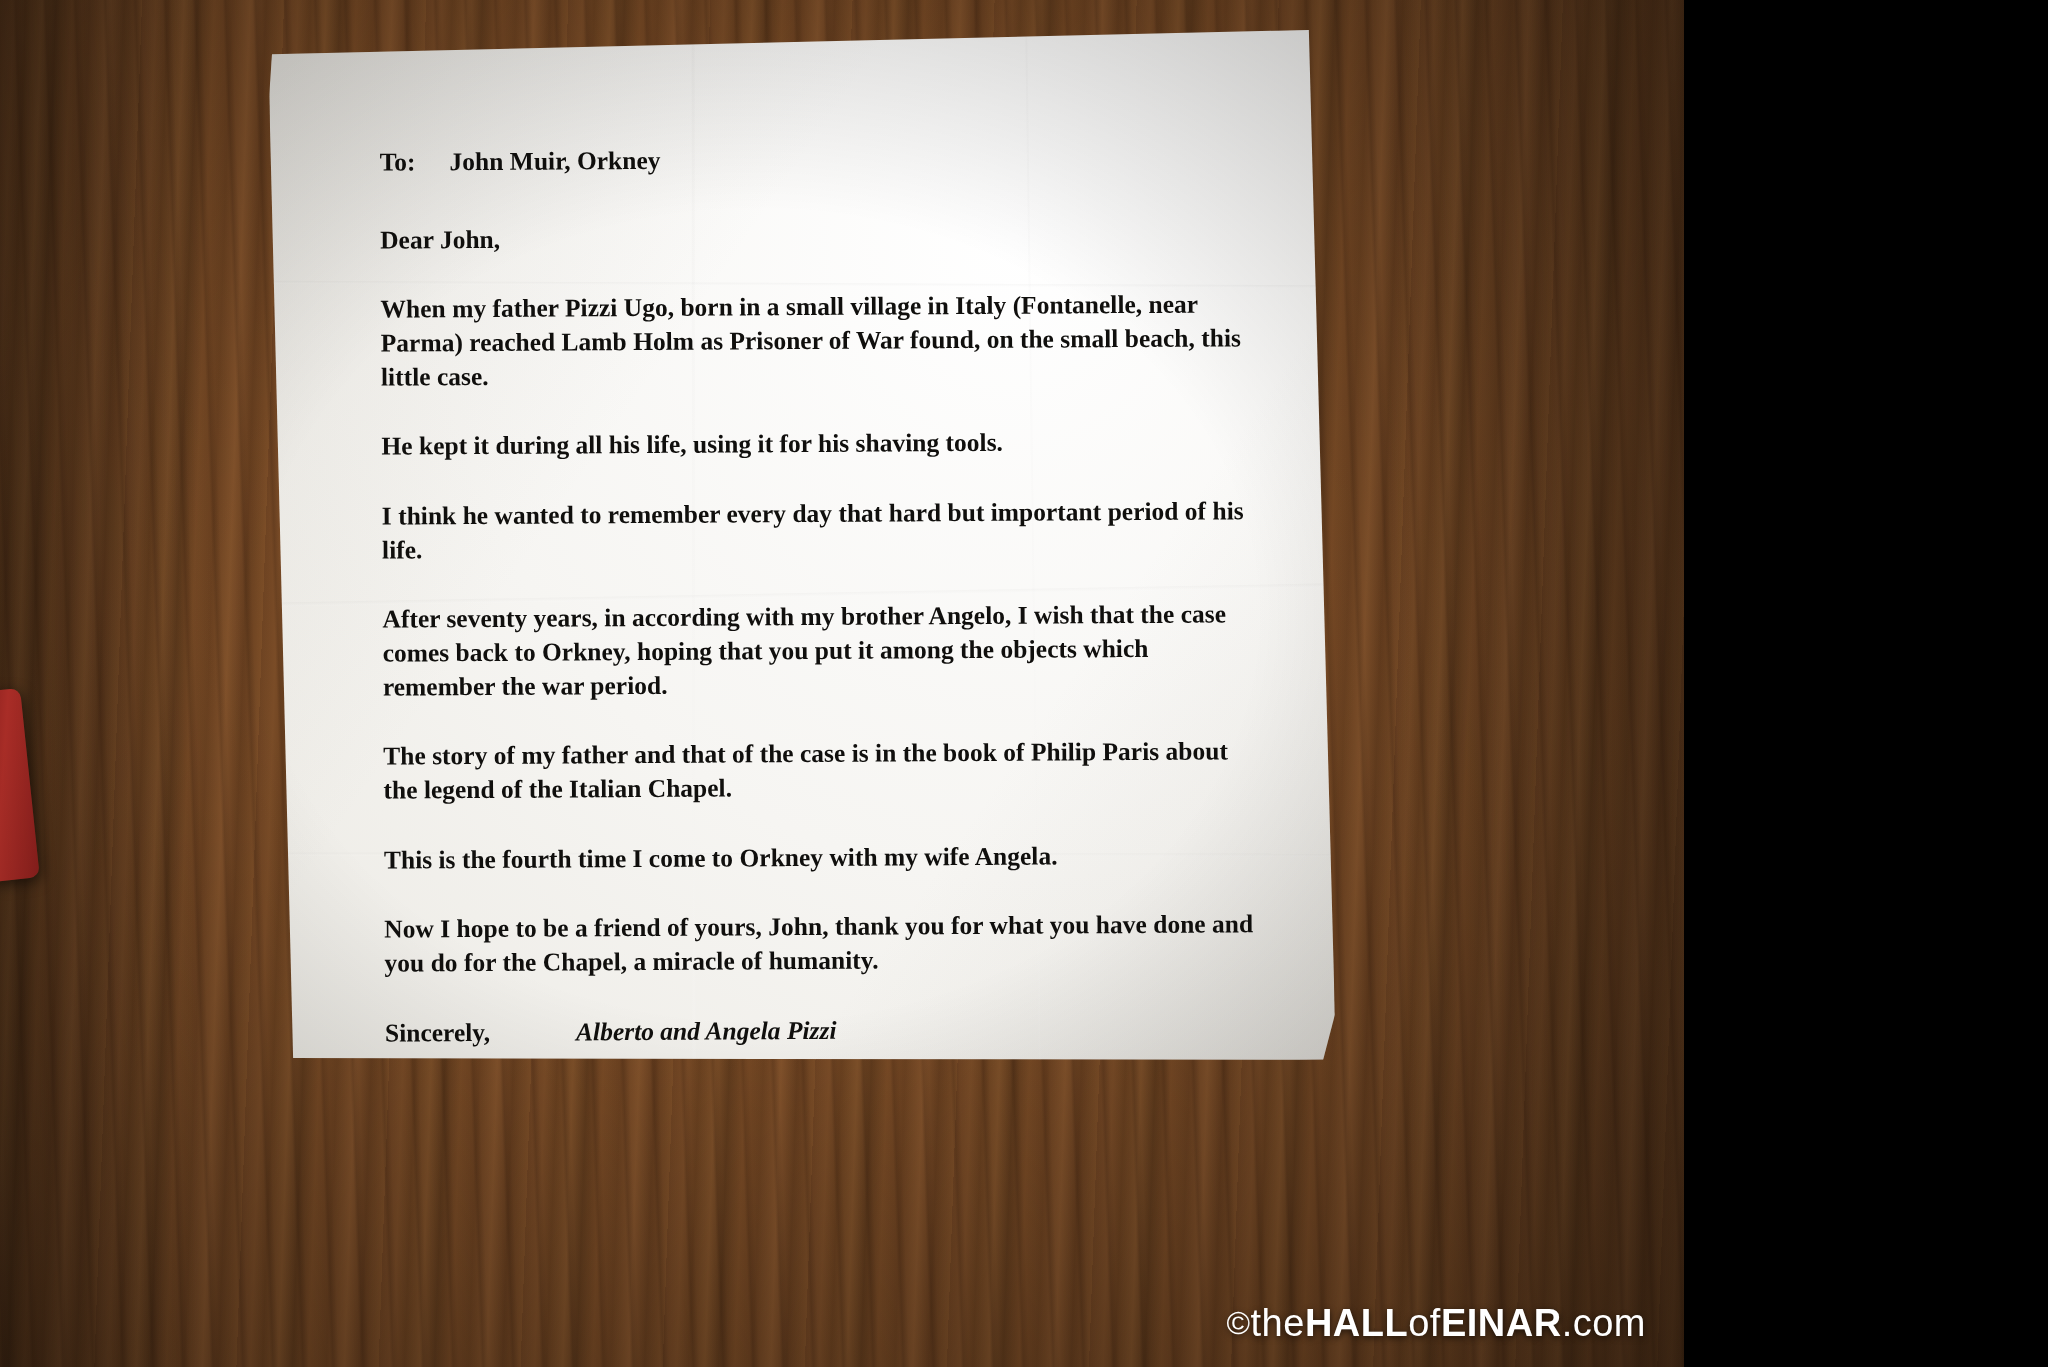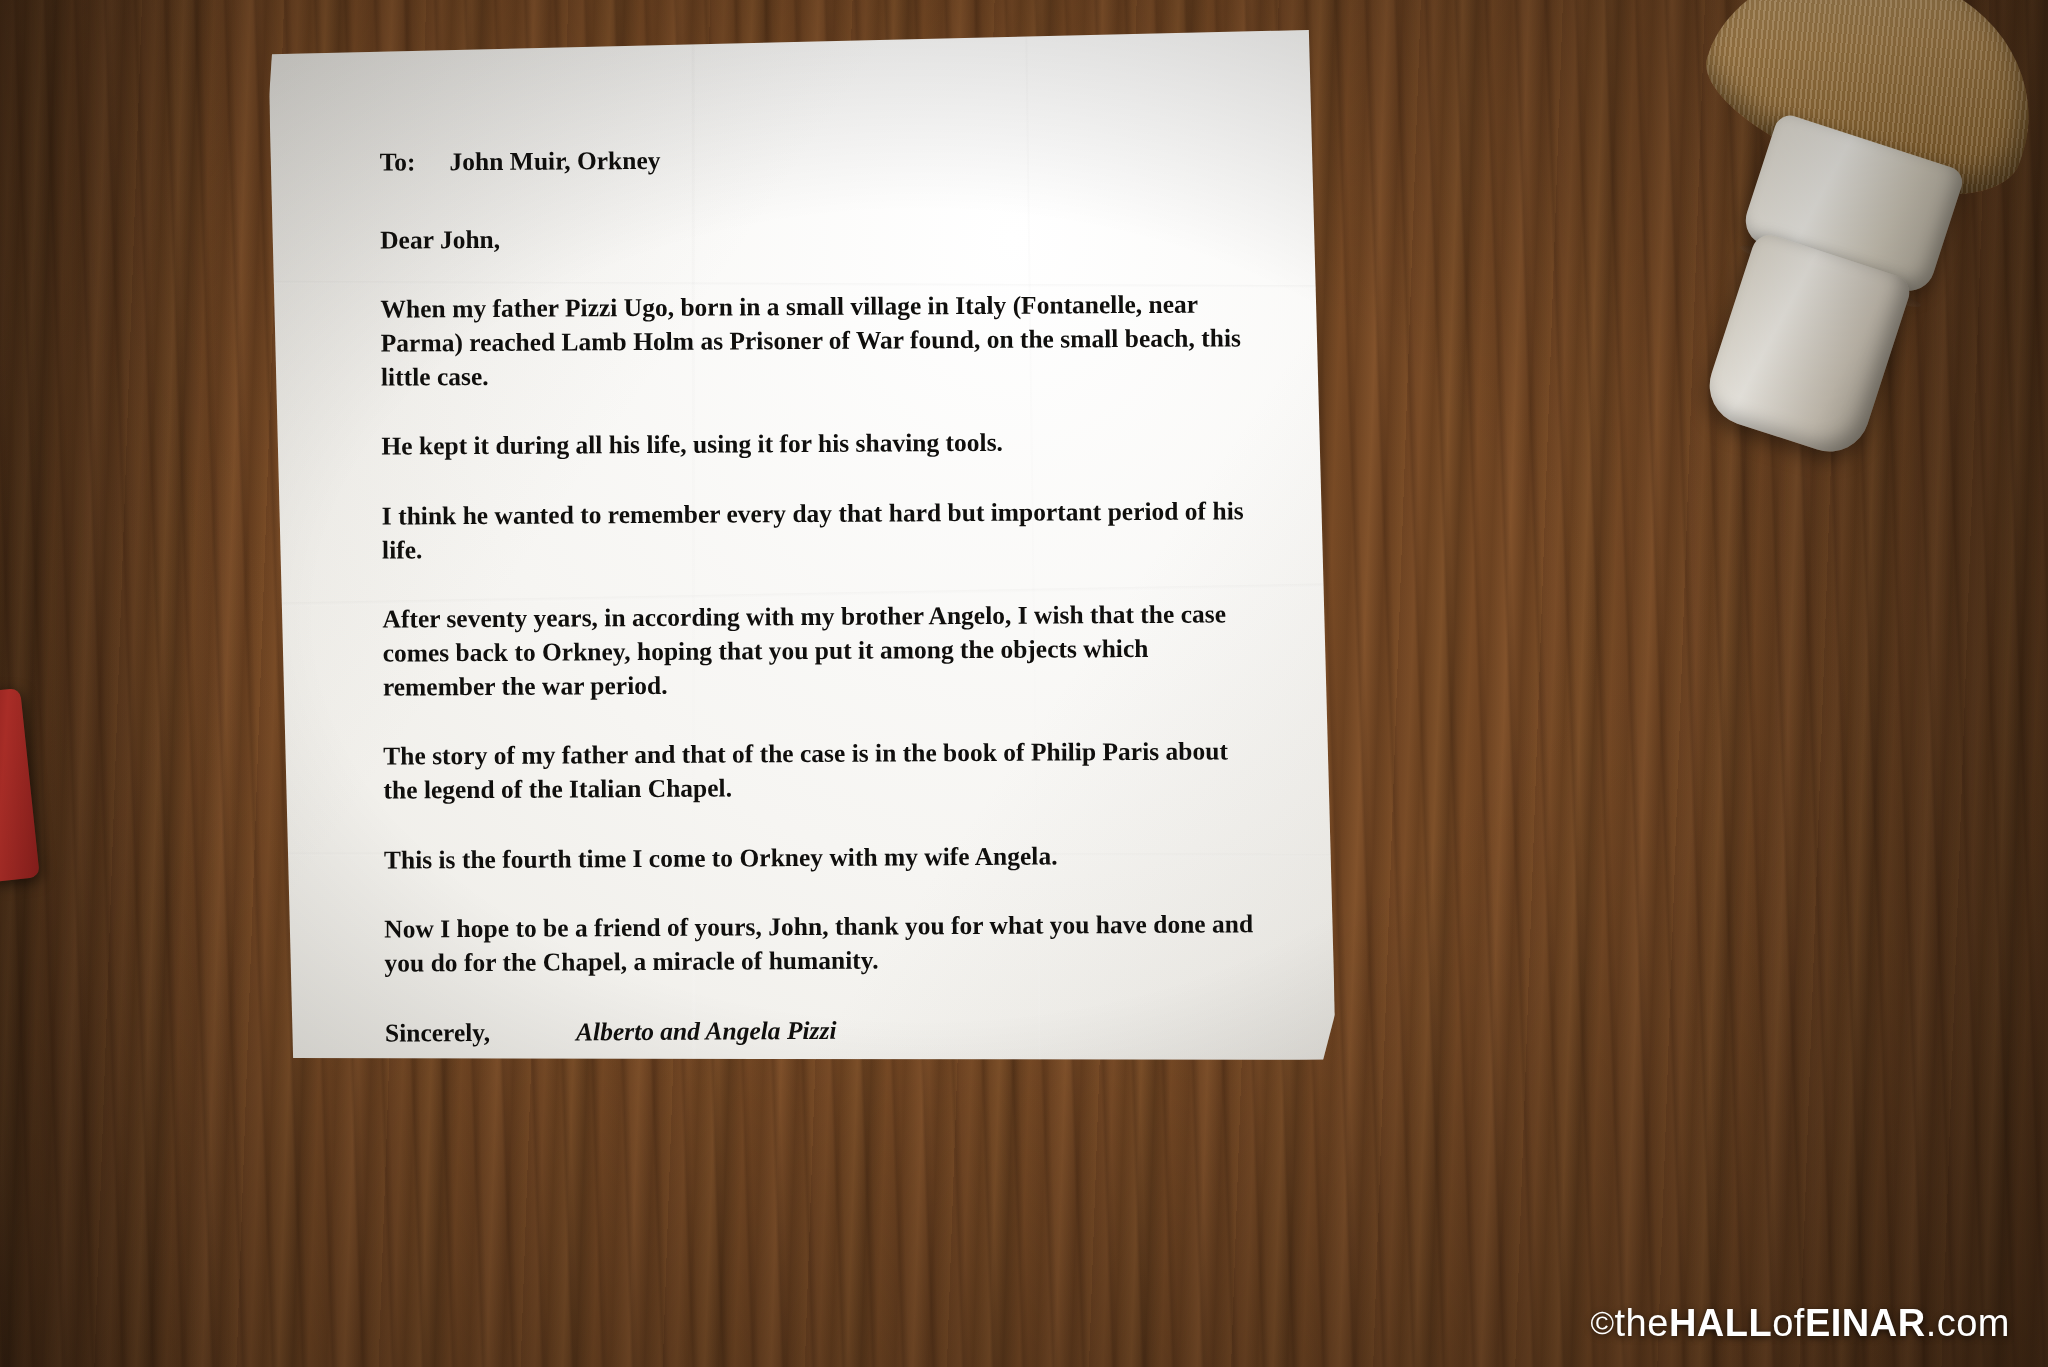--- a/index.html
+++ b/index.html
@@ -9,31 +9,32 @@
   }
   body {
     width: 2048px;
     height: 1367px;
     overflow: hidden;
     font-family: "Liberation Serif", serif;
   }
 
   #scene {
     position: relative;
-    width: 2048px;
+    width: 1664px;
     height: 1367px;
     overflow: hidden;
     
     background:
       linear-gradient(90deg, rgba(0,0,0,0.35) 0%, rgba(0,0,0,0.0) 12%, rgba(0,0,0,0.0) 82%, rgba(0,0,0,0.25) 100%),
       repeating-linear-gradient(92deg,
         #6e4322 0px, #7a4c27 14px, #69401f 26px, #7e5029 42px,
         #5f3a1c 56px, #784a25 72px, #6b4120 90px, #82522b 108px,
         #653d1e 124px, #7b4d27 142px);
     background-color: #6f4423;
+    padding-left: 20px;
   }
 
   
   .grain {
     position: absolute;
     inset: 0;
     background:
       repeating-linear-gradient(88deg,
         rgba(40,20,8,0.0) 0px,
         rgba(40,20,8,0.18) 3px,

